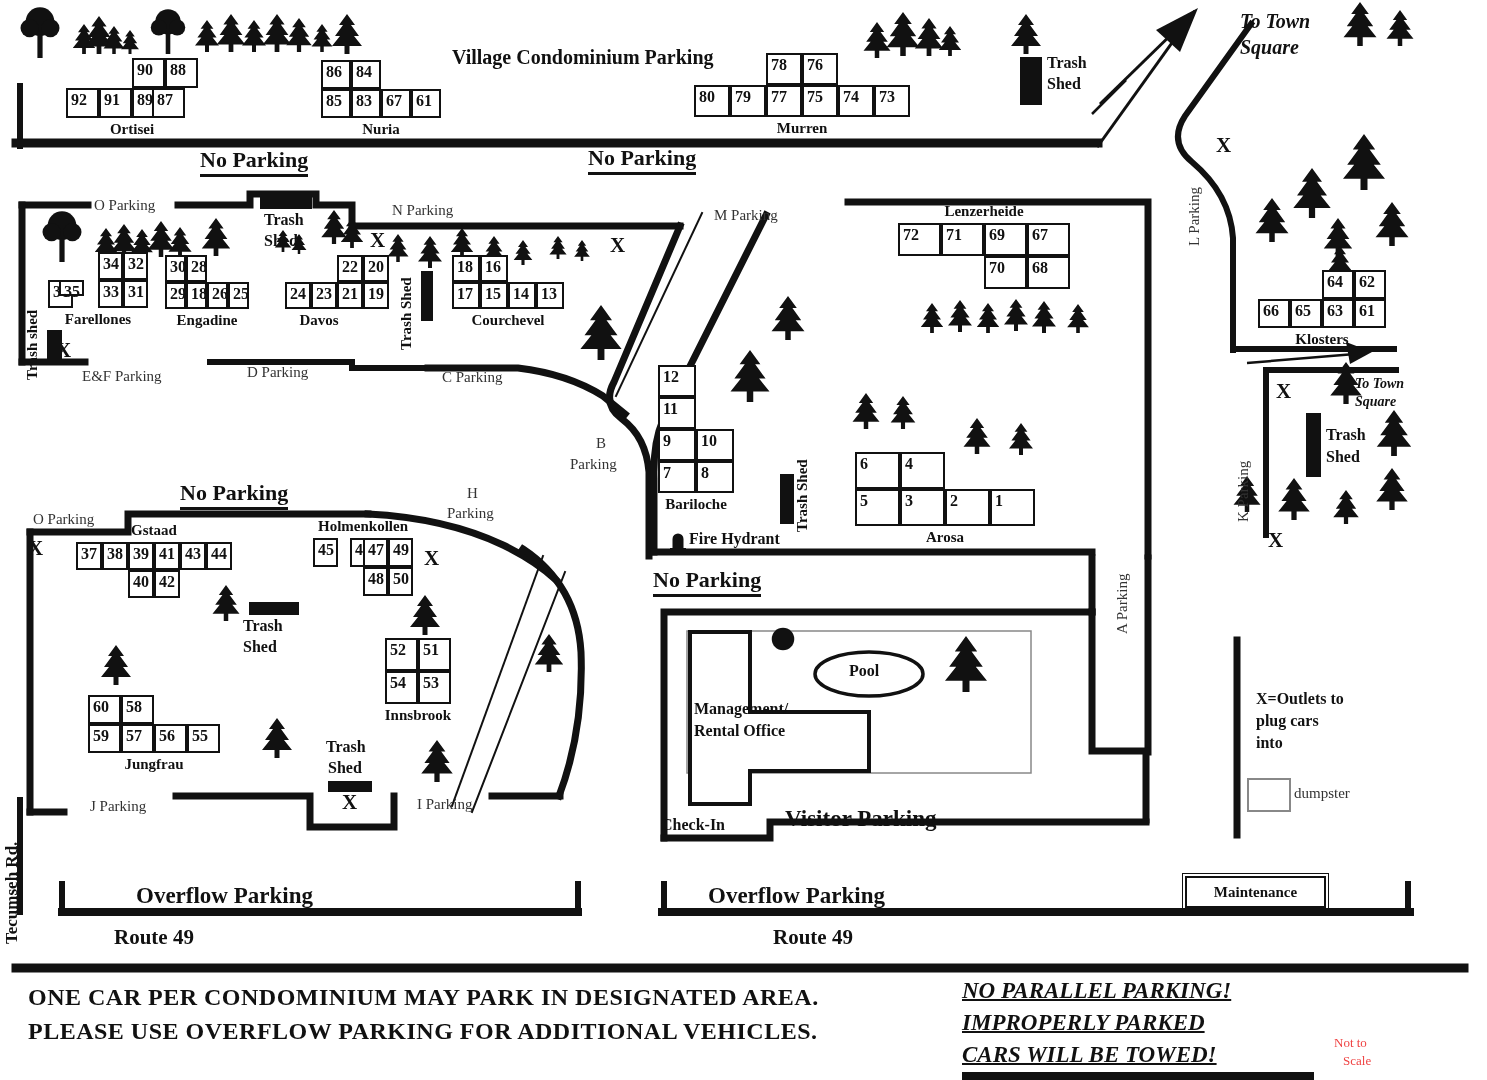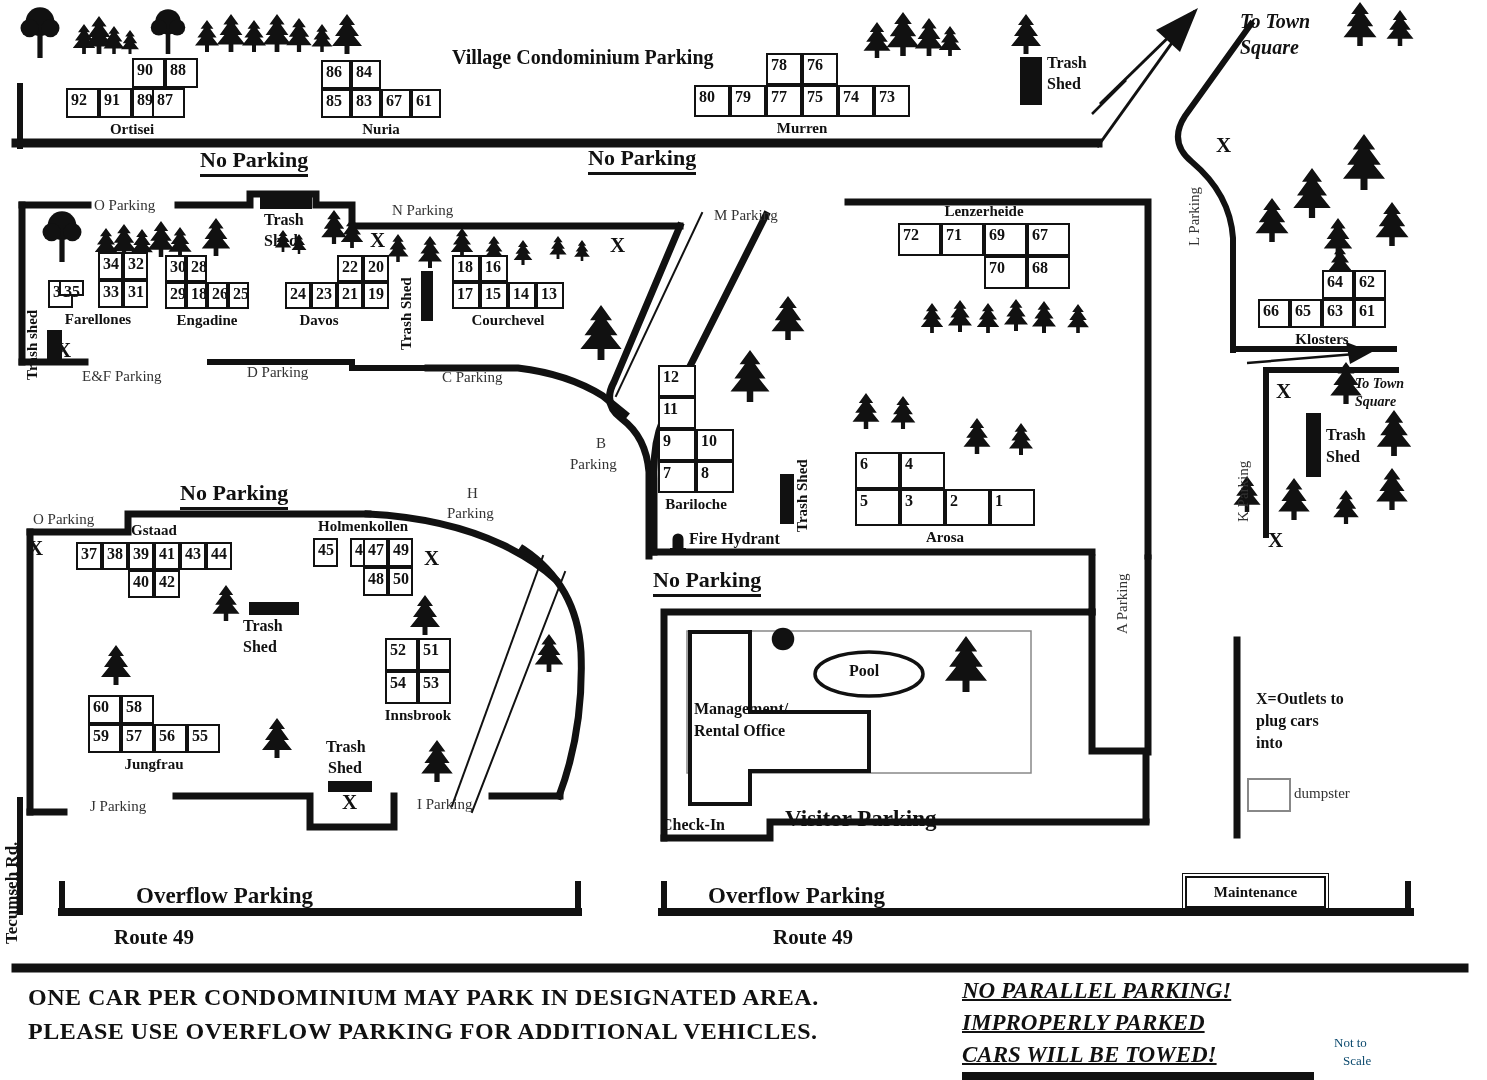--- a/index.html
+++ b/index.html
@@ -10,21 +10,21 @@
   .title{font:bold 20px "Liberation Serif",serif;}
   .np{font:bold 22px "Liberation Serif",serif;border-bottom:3px solid #111;padding-bottom:1px;}
   .area{font:15px "Liberation Serif",serif;color:#333;}
   .lbl{font:bold 16px "Liberation Serif",serif;}
   .big{font:bold 23px "Liberation Serif",serif;}
   .big2{font:bold 21px "Liberation Serif",serif;}
   .tts{font:italic bold 20px "Liberation Serif",serif;}
   .tts2{font:italic bold 14px "Liberation Serif",serif;}
   .note{font:bold 24px "Liberation Serif",serif;letter-spacing:.5px;text-align:right;}
   .warn{font:italic bold 23px "Liberation Serif",serif;text-decoration:underline;text-decoration-thickness:2px;}
-  .small{font:13px "Liberation Serif",serif;color:#0c4a6e;}
+  .small{font:13px "Liberation Serif",serif;color:#ef4444;}
   .v,.vb,.vtr{position:absolute;white-space:nowrap;transform:rotate(-90deg);transform-origin:0 0;}
   .v{font:15px "Liberation Serif",serif;color:#333;}
   .vb{font:bold 15px "Liberation Serif",serif;color:#111;}
   .vtr{font:bold 17px "Liberation Serif",serif;color:#111;}
   .cell{position:absolute;box-sizing:border-box;border:2px solid #111;background:#fff;
         font:bold 16px "Liberation Serif",serif;color:#111;padding:1px 0 0 3px;}
   .blabel{position:absolute;font:bold 15px "Liberation Serif",serif;white-space:nowrap;transform:translateX(-50%);}
   .xm{position:absolute;font:bold 21px "Liberation Serif",serif;color:#111;}
   .shed{position:absolute;background:#111;}
   .maint-box{position:absolute;left:1185px;top:876px;width:137px;height:28px;border:2px solid #111;

